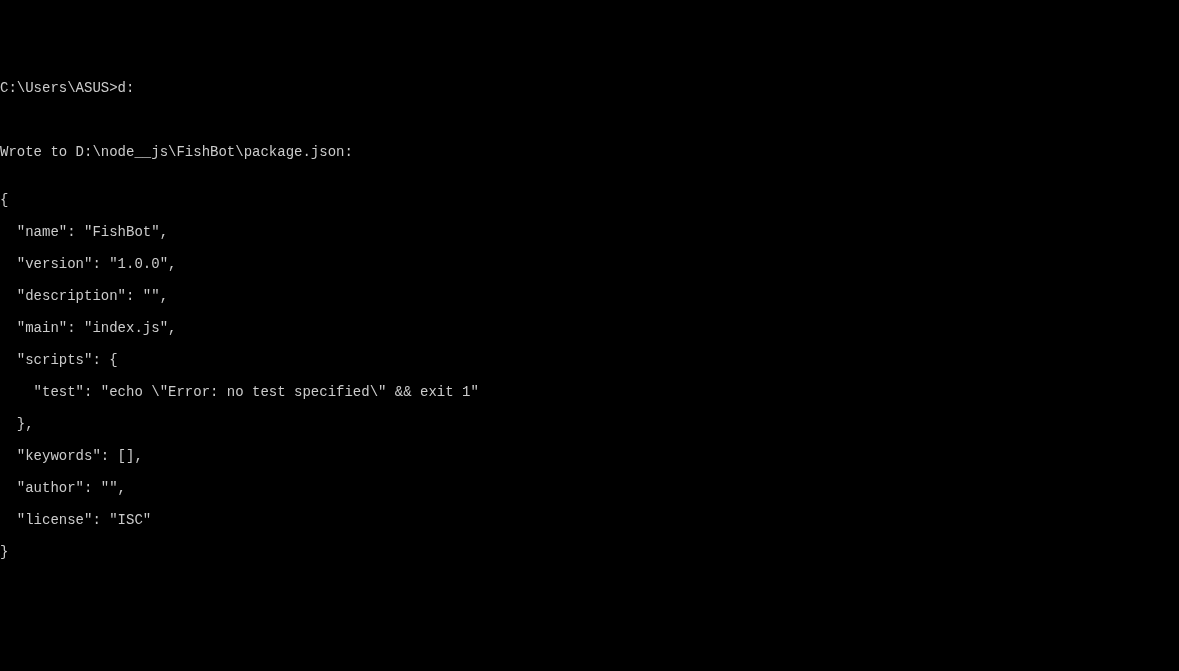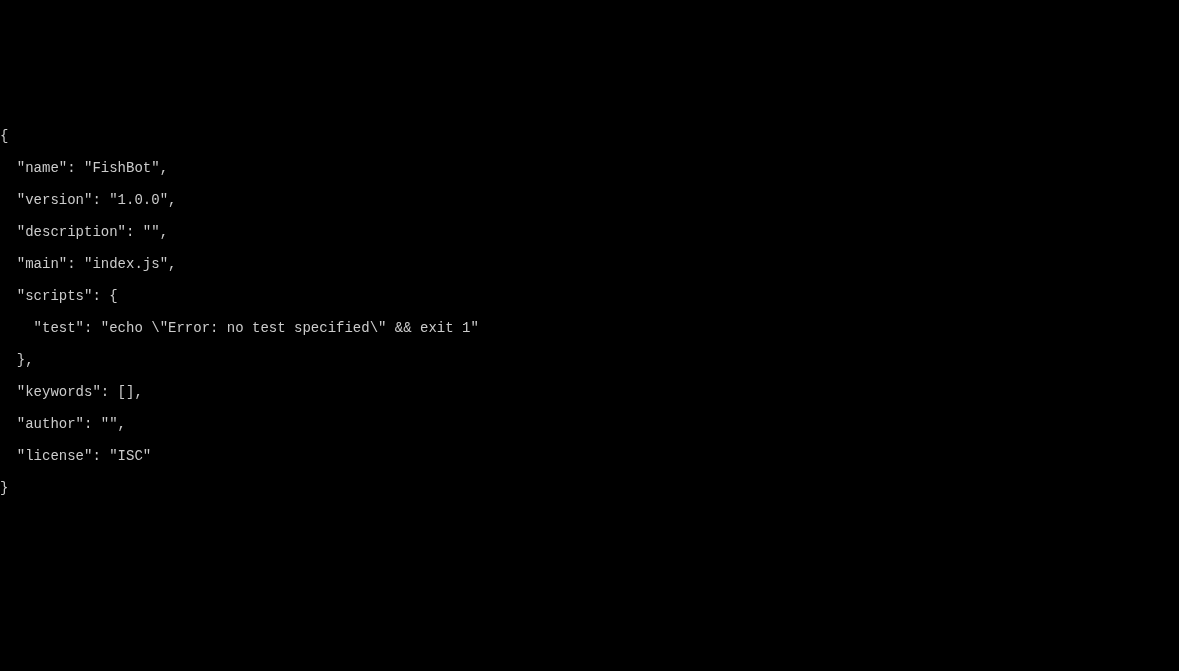--- a/index.html
+++ b/index.html
@@ -26,22 +26,24 @@
     .line {
       white-space: pre;
     }
   </style>
 </head>
 <body>
 
 
 
 <div class="terminal">
+<div class="line">C:\Users\ASUS&gt;d:</div>
 <div class="line"></div>
 <div class="line"></div>
+<div class="line">Wrote to D:\node__js\FishBot\package.json:</div>
 <div class="line"></div>
 <div class="line">{</div>
 <div class="line">  "name": "FishBot",</div>
 <div class="line">  "version": "1.0.0",</div>
 <div class="line">  "description": "",</div>
 <div class="line">  "main": "index.js",</div>
 <div class="line">  "scripts": {</div>
 <div class="line">    "test": "echo \"Error: no test specified\" &amp;&amp; exit 1"</div>
 <div class="line">  },</div>
 <div class="line">  "keywords": [],</div>

